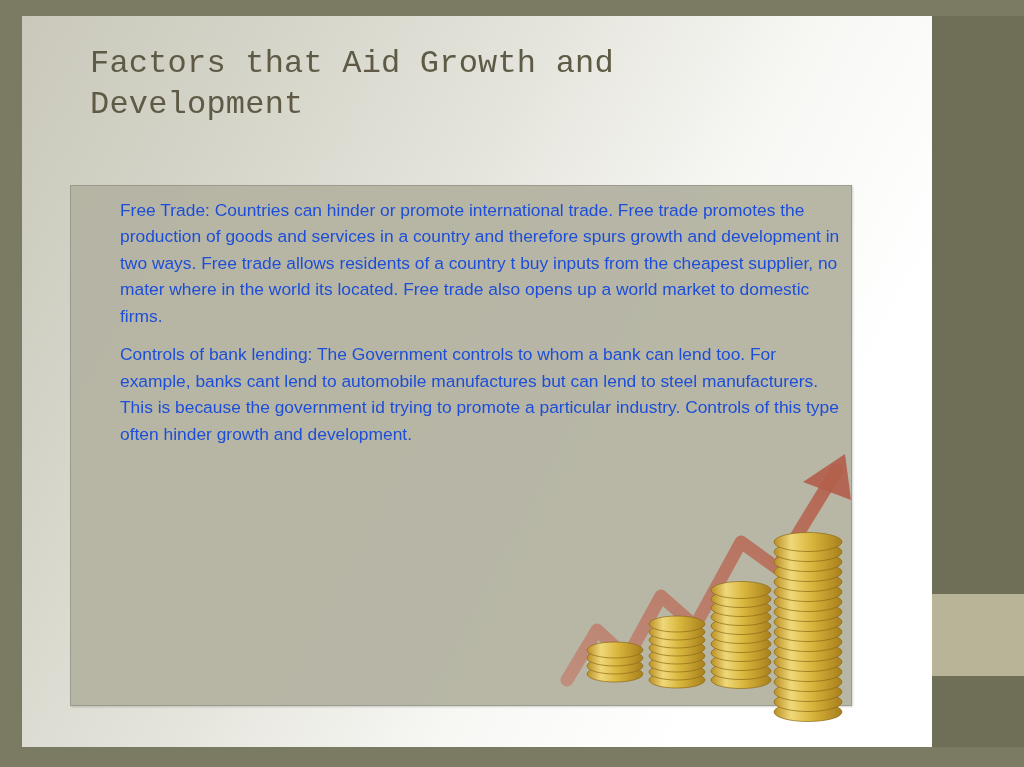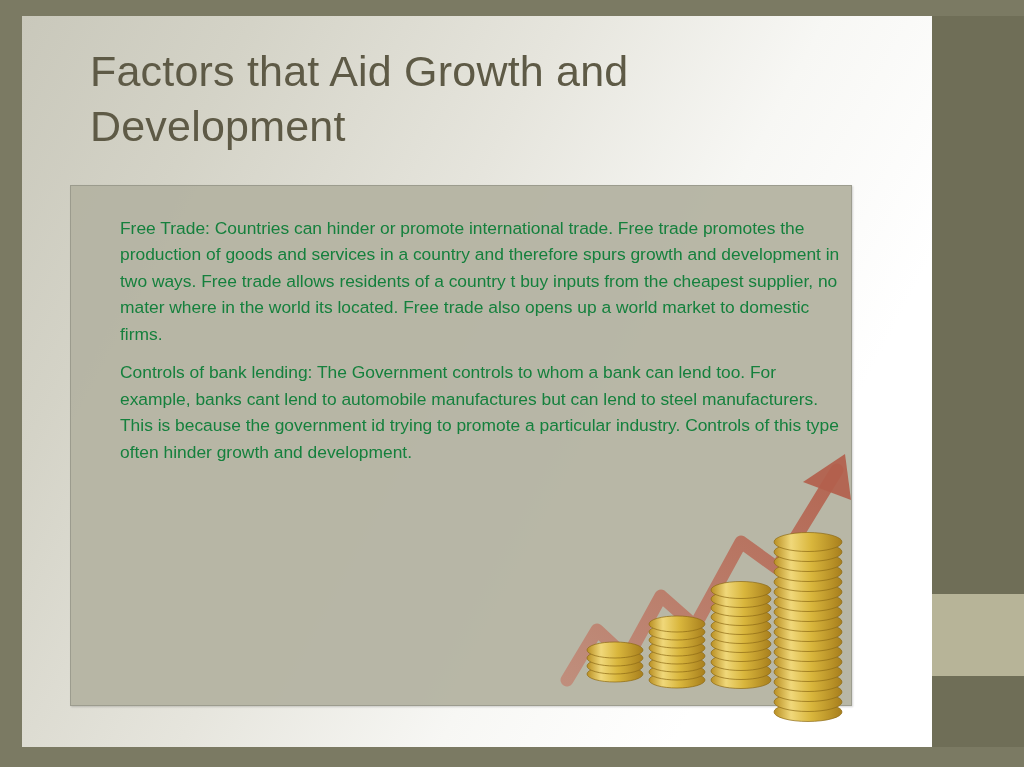--- a/index.html
+++ b/index.html
@@ -64,44 +64,44 @@
     left: 22px; top: 16px;
     width: 910px; height: 731px;
     background:
       linear-gradient(118deg, #c9c8bb 0%, #d4d3c7 18%, #e6e5dd 42%, #f7f7f4 62%, #ffffff 80%, #ffffff 100%);
   }
   .title {
     position: absolute;
     left: 90px;
     top: 44px;
     width: 700px;
-    font-family: Liberation Sans, sans-serif;
-    font-size: 43px;
+    font-family: Liberation Mono, monospace;
+    font-size: 32px;
     line-height: 1.28;
     color: #5e5a46;
     letter-spacing: 0.2px;
   }
   .content-box {
     position: absolute;
     left: 70px;
     top: 185px;
     width: 782px;
     height: 521px;
     background: #b6b5a4;
     border: 1px solid #9a9a8c;
     box-sizing: border-box;
     box-shadow: 1px 1px 2px rgba(0,0,0,0.18);
     opacity: 0.97;
   }
   .content-inner {
     position: absolute;
     left: 120px;
-    top: 215px;
+    top: 197px;
     width: 730px;
-    color: #15803d;
+    color: #1d4ed8;
     font-size: 17.4px;
     line-height: 1.52;
   }
   .content-inner p {
     margin: 0 0 12px 0;
   }
   
   .art {
     position: absolute;
     left: 545px;

